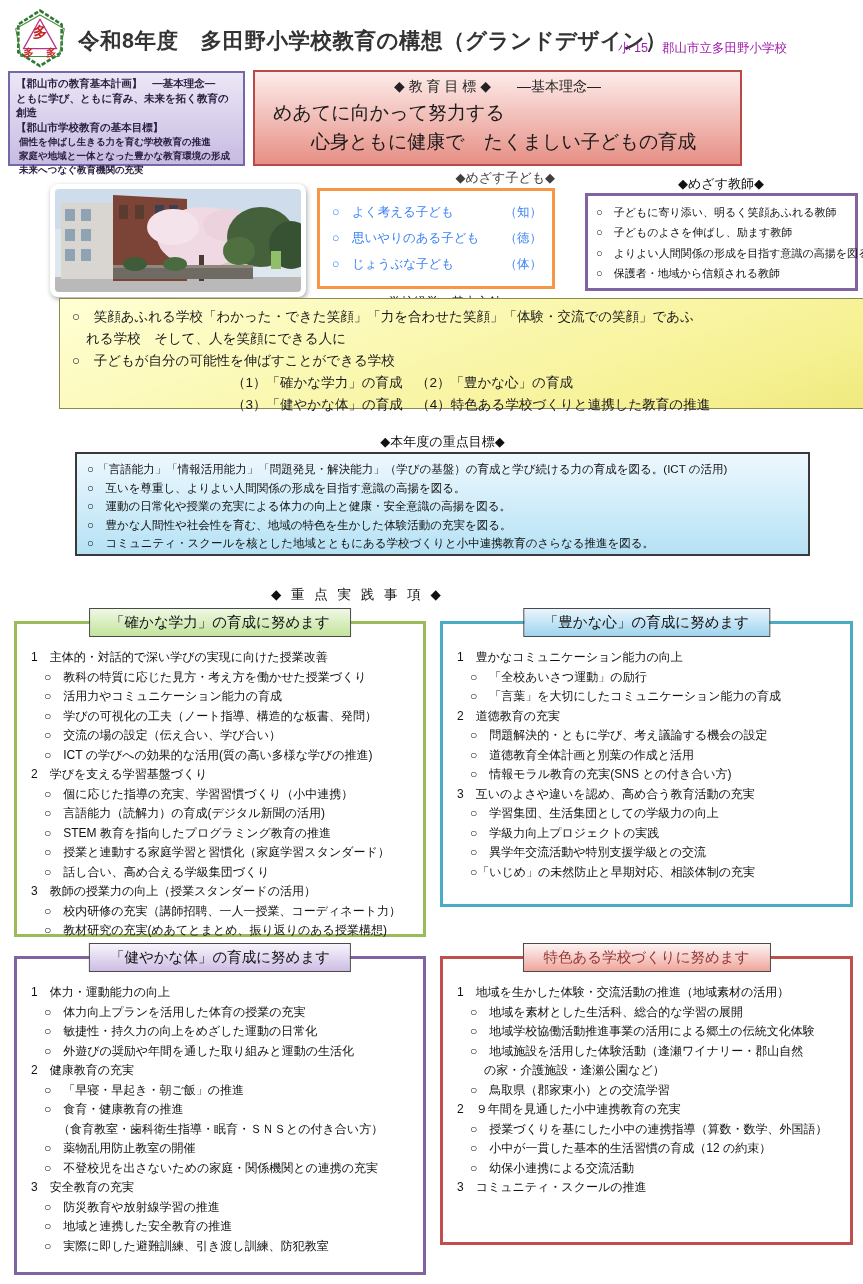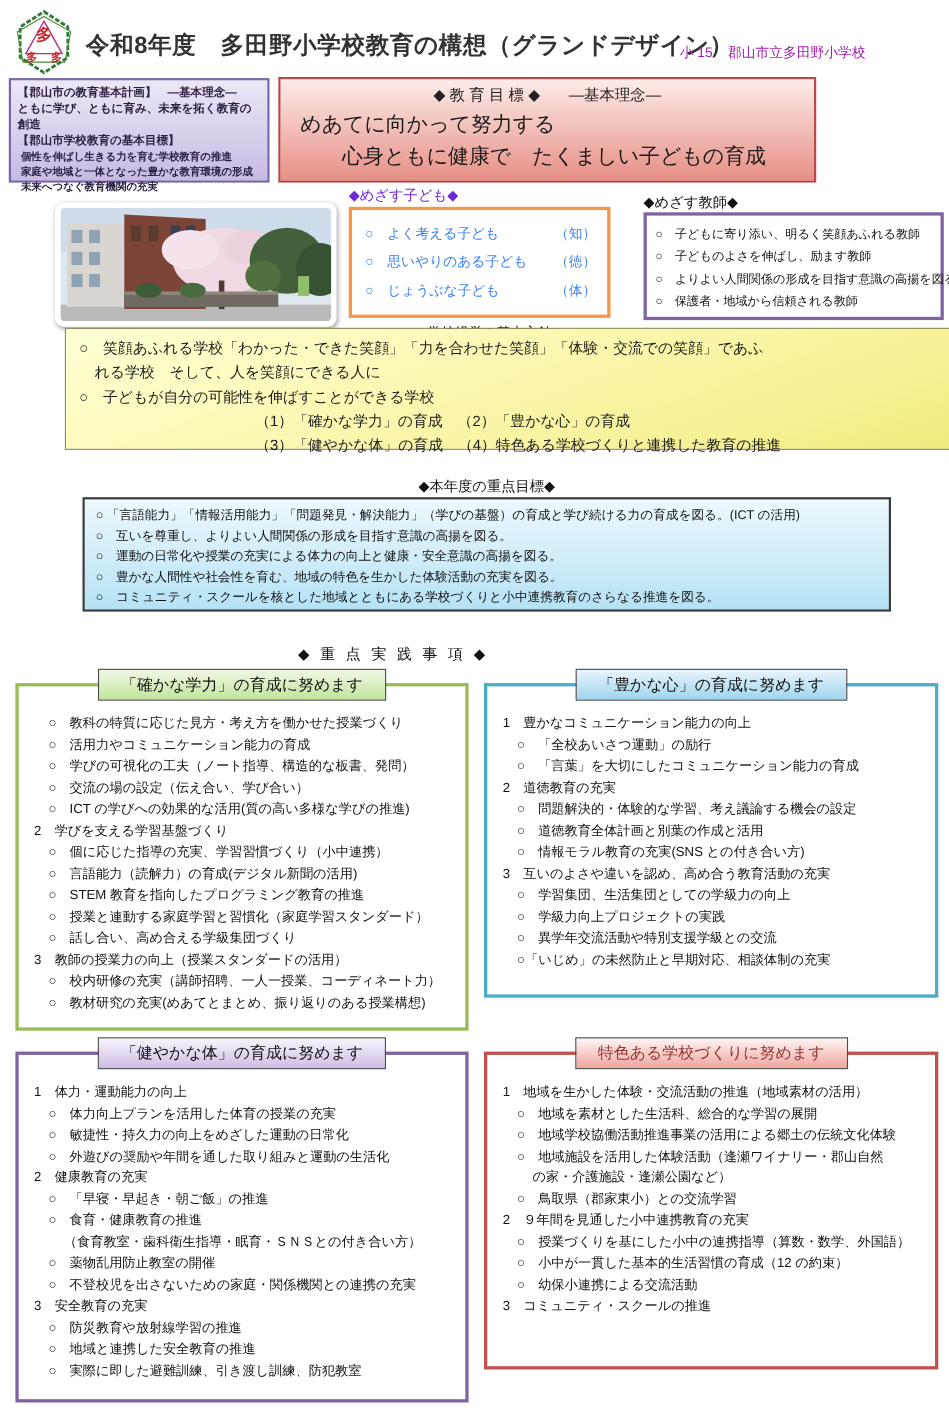--- a/index.html
+++ b/index.html
@@ -29,28 +29,28 @@
   .goal-box .gb-head { text-align:center; font-size:14px; color:#222; }
   .goal-box .gb-head .sub { margin-left:26px; }
   .goal-box .l1 { font-size:19px; font-weight:500; color:#1a1a1a; margin:4px 0 0 18px; }
   .goal-box .l2 { font-size:19px; font-weight:500; color:#1a1a1a; margin:3px 0 0 56px; }
 
   
   .photo-frame { position:absolute; left:50px; top:184px; width:256px; height:113px;
     background:#fff; border-radius:8px; box-shadow:1px 2px 5px rgba(0,0,0,0.35); padding:5px; }
   .photo-frame svg { width:100%; height:100%; border-radius:4px; display:block; }
 
-  .children-heading { position:absolute; left:317px; top:169px; width:238px; text-align:left;
-    font-size:13px; color:#6d28d9; }
+  .children-heading { position:absolute; left:317px; top:169px; width:238px; text-align:right;
+    font-size:13px; color:#404040; }
   .children-box { position:absolute; left:317px; top:188px; width:238px; height:101px;
     border:3px solid #f79646; background:#fff; padding:8px 10px 8px 12px;
     display:flex; flex-direction:column; justify-content:space-around; }
   .children-box .tc-row { display:flex; justify-content:space-between; font-size:12.5px; color:#3b82f6; }
 
-  .teachers-heading { position:absolute; left:585px; top:175px; width:272px; text-align:left;
+  .teachers-heading { position:absolute; left:585px; top:175px; width:272px; text-align:center;
     font-size:13px; color:#111; }
   .teachers-box { position:absolute; left:585px; top:193px; width:273px; height:98px;
     border:3px solid #8064a2; background:#fff; padding:6px 4px 4px 8px;
     display:flex; flex-direction:column; justify-content:space-around; }
   .teachers-box .tt-row { font-size:11px; color:#111; white-space:nowrap; }
 
   
   .policy-heading { position:absolute; left:40px; top:294px; width:810px; text-align:center;
     font-size:12.5px; color:#111; }
   .policy-box { position:absolute; left:40px; top:298px; width:810px; height:111px;
@@ -206,20 +206,21 @@
     <div class="gl">○　運動の日常化や授業の充実による体力の向上と健康・安全意識の高揚を図る。</div>
     <div class="gl">○　豊かな人間性や社会性を育む、地域の特色を生かした体験活動の充実を図る。</div>
     <div class="gl">○　コミュニティ・スクールを核とした地域とともにある学校づくりと小中連携教育のさらなる推進を図る。</div>
   </div>
 
   <div class="practice-heading">◆ 重 点 実 践 事 項 ◆</div>
 
   <div class="practice-box box-academic">
     <div class="pb-head">「確かな学力」の育成に努めます</div>
     <div class="pb-content">
+      <div class="line lv1">1　主体的・対話的で深い学びの実現に向けた授業改善</div>
       <div class="line lv2">○　教科の特質に応じた見方・考え方を働かせた授業づくり</div>
       <div class="line lv2">○　活用力やコミュニケーション能力の育成</div>
       <div class="line lv2">○　学びの可視化の工夫（ノート指導、構造的な板書、発問）</div>
       <div class="line lv2">○　交流の場の設定（伝え合い、学び合い）</div>
       <div class="line lv2">○　ICT の学びへの効果的な活用(質の高い多様な学びの推進)</div>
       <div class="line lv1">2　学びを支える学習基盤づくり</div>
       <div class="line lv2">○　個に応じた指導の充実、学習習慣づくり（小中連携）</div>
       <div class="line lv2">○　言語能力（読解力）の育成(デジタル新聞の活用)</div>
       <div class="line lv2">○　STEM 教育を指向したプログラミング教育の推進</div>
       <div class="line lv2">○　授業と連動する家庭学習と習慣化（家庭学習スタンダード）</div>
@@ -230,21 +231,21 @@
     </div>
   </div>
 
   <div class="practice-box box-heart">
     <div class="pb-head">「豊かな心」の育成に努めます</div>
     <div class="pb-content">
       <div class="line lv1">1　豊かなコミュニケーション能力の向上</div>
       <div class="line lv2">○　「全校あいさつ運動」の励行</div>
       <div class="line lv2">○　「言葉」を大切にしたコミュニケーション能力の育成</div>
       <div class="line lv1">2　道徳教育の充実</div>
-      <div class="line lv2">○　問題解決的・体験的な学習、考え議論する機会の設定</div>
+      <div class="line lv2">○　問題解決的・ともに学び、考え議論する機会の設定</div>
       <div class="line lv2">○　道徳教育全体計画と別葉の作成と活用</div>
       <div class="line lv2">○　情報モラル教育の充実(SNS との付き合い方)</div>
       <div class="line lv1">3　互いのよさや違いを認め、高め合う教育活動の充実</div>
       <div class="line lv2">○　学習集団、生活集団としての学級力の向上</div>
       <div class="line lv2">○　学級力向上プロジェクトの実践</div>
       <div class="line lv2">○　異学年交流活動や特別支援学級との交流</div>
       <div class="line lv2">○「いじめ」の未然防止と早期対応、相談体制の充実</div>
     </div>
   </div>
 

